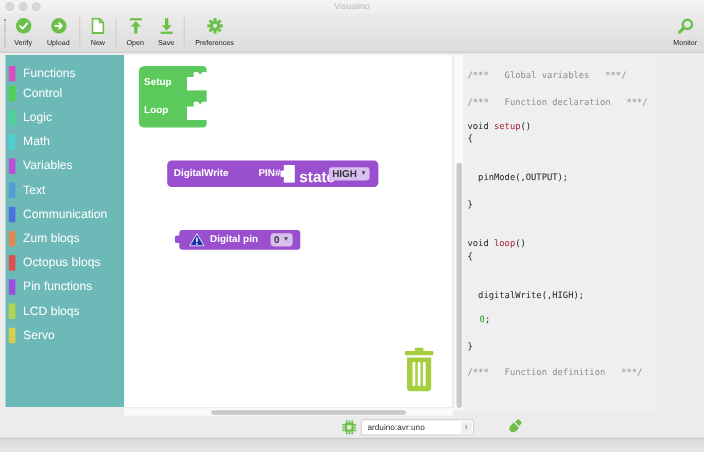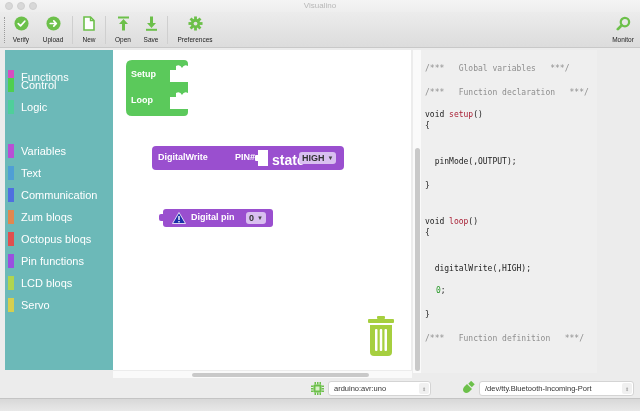--- a/index.html
+++ b/index.html
@@ -162,31 +162,35 @@
         <svg width="15" height="15" viewBox="0 0 16 16">
             <circle cx="9.5" cy="6.5" r="4.5" fill="none" stroke="#6cc04a" stroke-width="2.4"></circle>
             <path d="M6 10 L2 14" stroke="#6cc04a" stroke-width="3" stroke-linecap="round"></path>
           </svg>
       </div>
       <div class="lbl">Monitor</div>
     </div>
   </div>
 
   <div class="sidebar">
-    <div class="cat" style="top:17px">
+    <div class="cat" style="top:7px">
         <span class="sw" style="background:#d54fc0"></span>
         <span class="nm">Functions</span>
       </div>
     <div class="cat" style="top:25px">
         <span class="sw" style="background:#4fcf4f"></span>
         <span class="nm">Control</span>
       </div>
     <div class="cat" style="top:47px">
         <span class="sw" style="background:#4fcf9a"></span>
         <span class="nm">Logic</span>
+      </div>
+    <div class="cat" style="top:69px">
+        <span class="sw" style="background:#4fcfcf"></span>
+        <span class="nm">Math</span>
       </div>
     <div class="cat" style="top:91px">
         <span class="sw" style="background:#b84fd5"></span>
         <span class="nm">Variables</span>
       </div>
     <div class="cat" style="top:113px">
         <span class="sw" style="background:#4f9fd5"></span>
         <span class="nm">Text</span>
       </div>
     <div class="cat" style="top:135px">
@@ -305,19 +309,15 @@
   </svg>
   <div class="combo" style="left:328px; width:103px;">
     <span>arduino:avr:uno</span>
     <span class="arr">⬍</span>
   </div>
 
   <svg style="position:absolute; left:462px; top:381px;" width="14" height="14" viewBox="0 0 14 14">
     <path d="M5 3 L10 8 L7 11 Q4 13 2 11 Q0 9 2 6 Z" fill="#6cc04a"></path>
     <rect x="7" y="1" width="5" height="4" transform="rotate(45 9.5 3)" fill="#6cc04a"></rect>
   </svg>
-  <div class="combo" style="left:479px; width:155px;">
-    <span>/dev/tty.Bluetooth-Incoming-Port</span>
-    <span class="arr">⬍</span>
-  </div>
 
   <div class="bottom-strip"></div>
 </div>
 
 </body></html>

